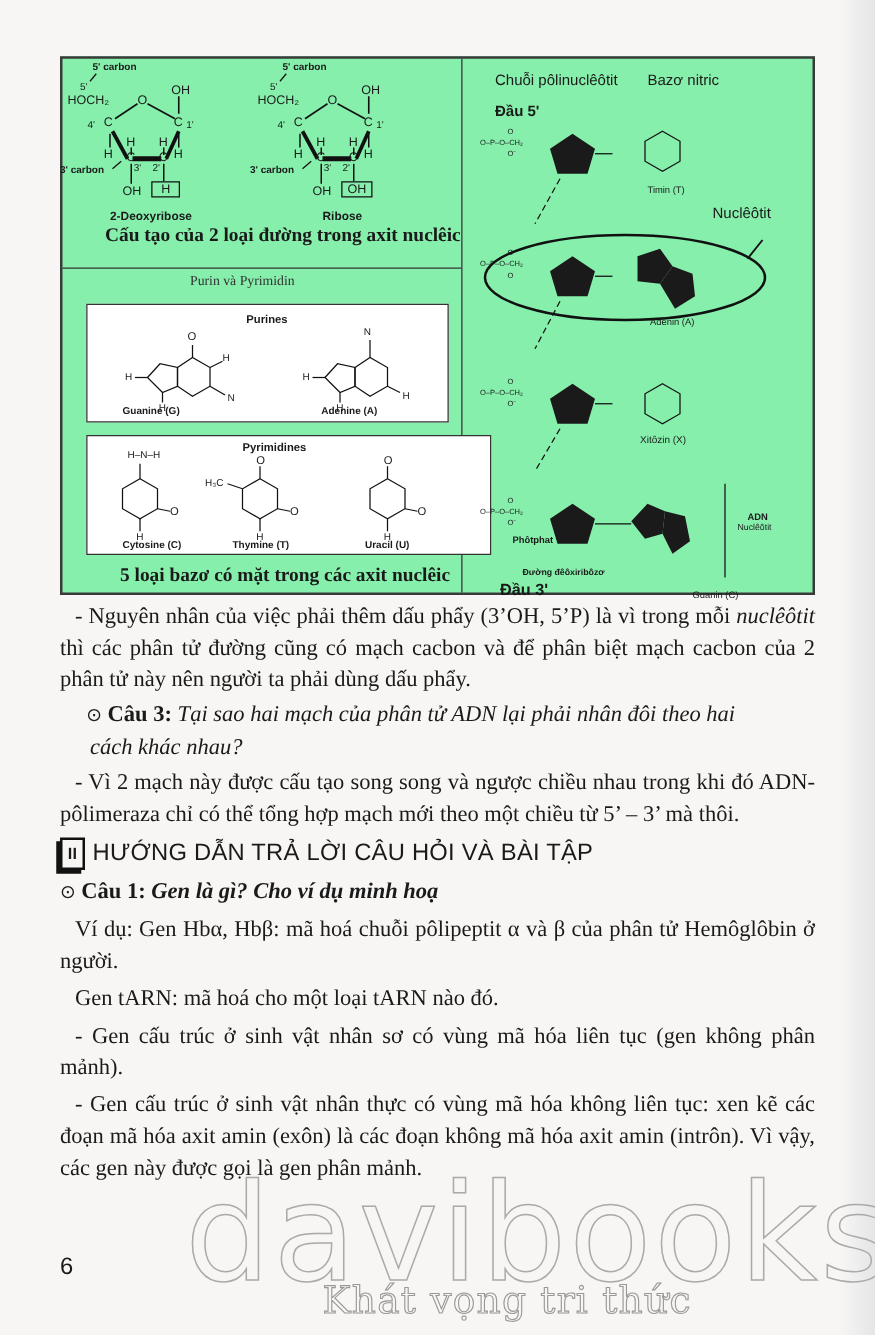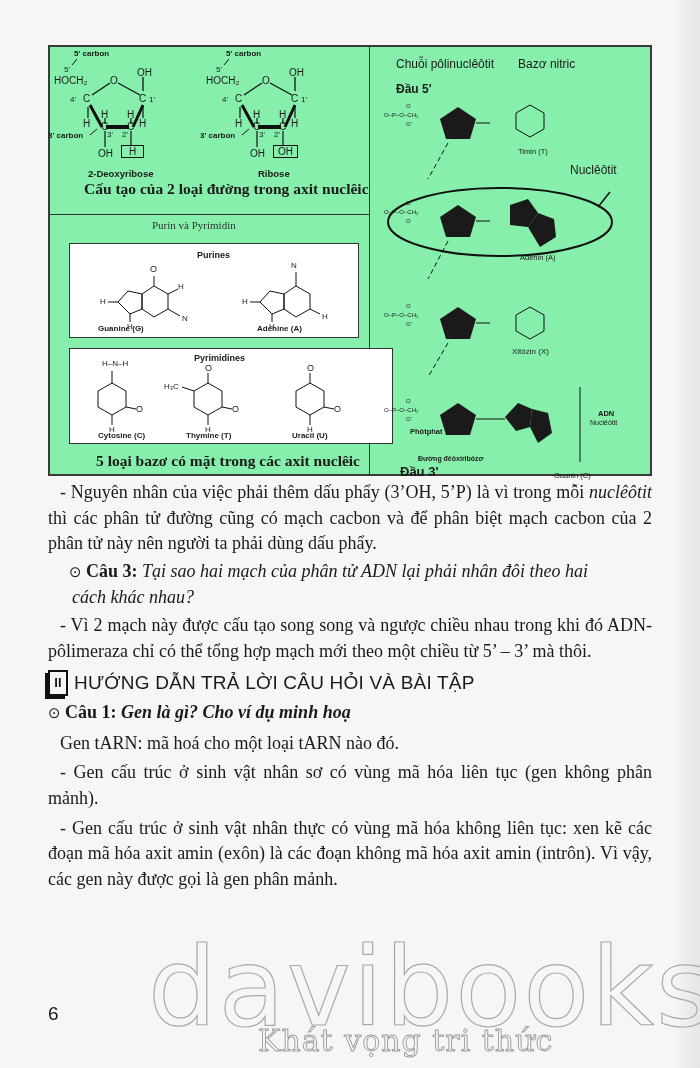--- a/index.html
+++ b/index.html
@@ -278,20 +278,21 @@
 <div class="text-area">
   <p class="para"><span>- Nguyên nhân của việc phải thêm dấu phẩy (3’OH, 5’P)  là vì trong mỗi </span><i>nuclêôtit</i><span> thì các phân tử đường cũng có mạch cacbon và để phân biệt mạch cacbon của 2 phân tử này nên người ta phải dùng dấu phẩy.</span></p>
   <p class="para no-indent q-line" style="margin-top:2px;margin-left:21px;"><span class="bullet-target">⊙</span> <span class="lbl">Câu 3:</span> <span class="qt">Tại sao hai mạch của phân tử ADN lại phải nhân đôi theo hai</span></p>
   <p class="q-cont">cách khác nhau?</p>
   <p class="para" style="margin-top:2px;">- Vì 2 mạch này được cấu tạo song song và ngược chiều nhau trong khi đó ADN-pôlimeraza chỉ có thể tổng hợp mạch mới theo một chiều từ 5’ – 3’ mà thôi.</p>
   <div class="section-head">
     <span class="sec-num">II</span>
     <span>HƯỚNG DẪN TRẢ LỜI CÂU HỎI VÀ BÀI TẬP</span>
   </div>
   <p class="para no-indent q-line" style="margin-top:2px;"><span class="bullet-target">⊙</span> <span class="lbl">Câu 1:</span> <b><i>Gen là gì? Cho ví dụ minh hoạ</i></b></p>
+  <p class="para" style="margin-top:4px;">Ví dụ: Gen Hbα, Hbβ: mã hoá chuỗi pôlipeptit α và β của phân tử Hemôglôbin ở người.</p>
   <p class="para" style="margin-top:4px;">Gen tARN: mã hoá cho một loại tARN nào đó.</p>
   <p class="para" style="margin-top:4px;">-  Gen cấu trúc ở sinh vật nhân sơ có vùng mã hóa liên tục (gen không phân mảnh).</p>
   <p class="para" style="margin-top:4px;">-  Gen cấu trúc ở sinh vật nhân thực có vùng mã hóa không liên tục: xen kẽ các đoạn mã hóa axit amin (exôn) là các đoạn không mã hóa axit amin (intrôn). Vì vậy, các gen này được gọi là gen phân mảnh.</p>
 </div>
 
 <span class="page-num">6</span>
 <span class="watermark1">davibooks</span>
 <span class="watermark2">Khát vọng tri thức</span>
 
 </body></html>

